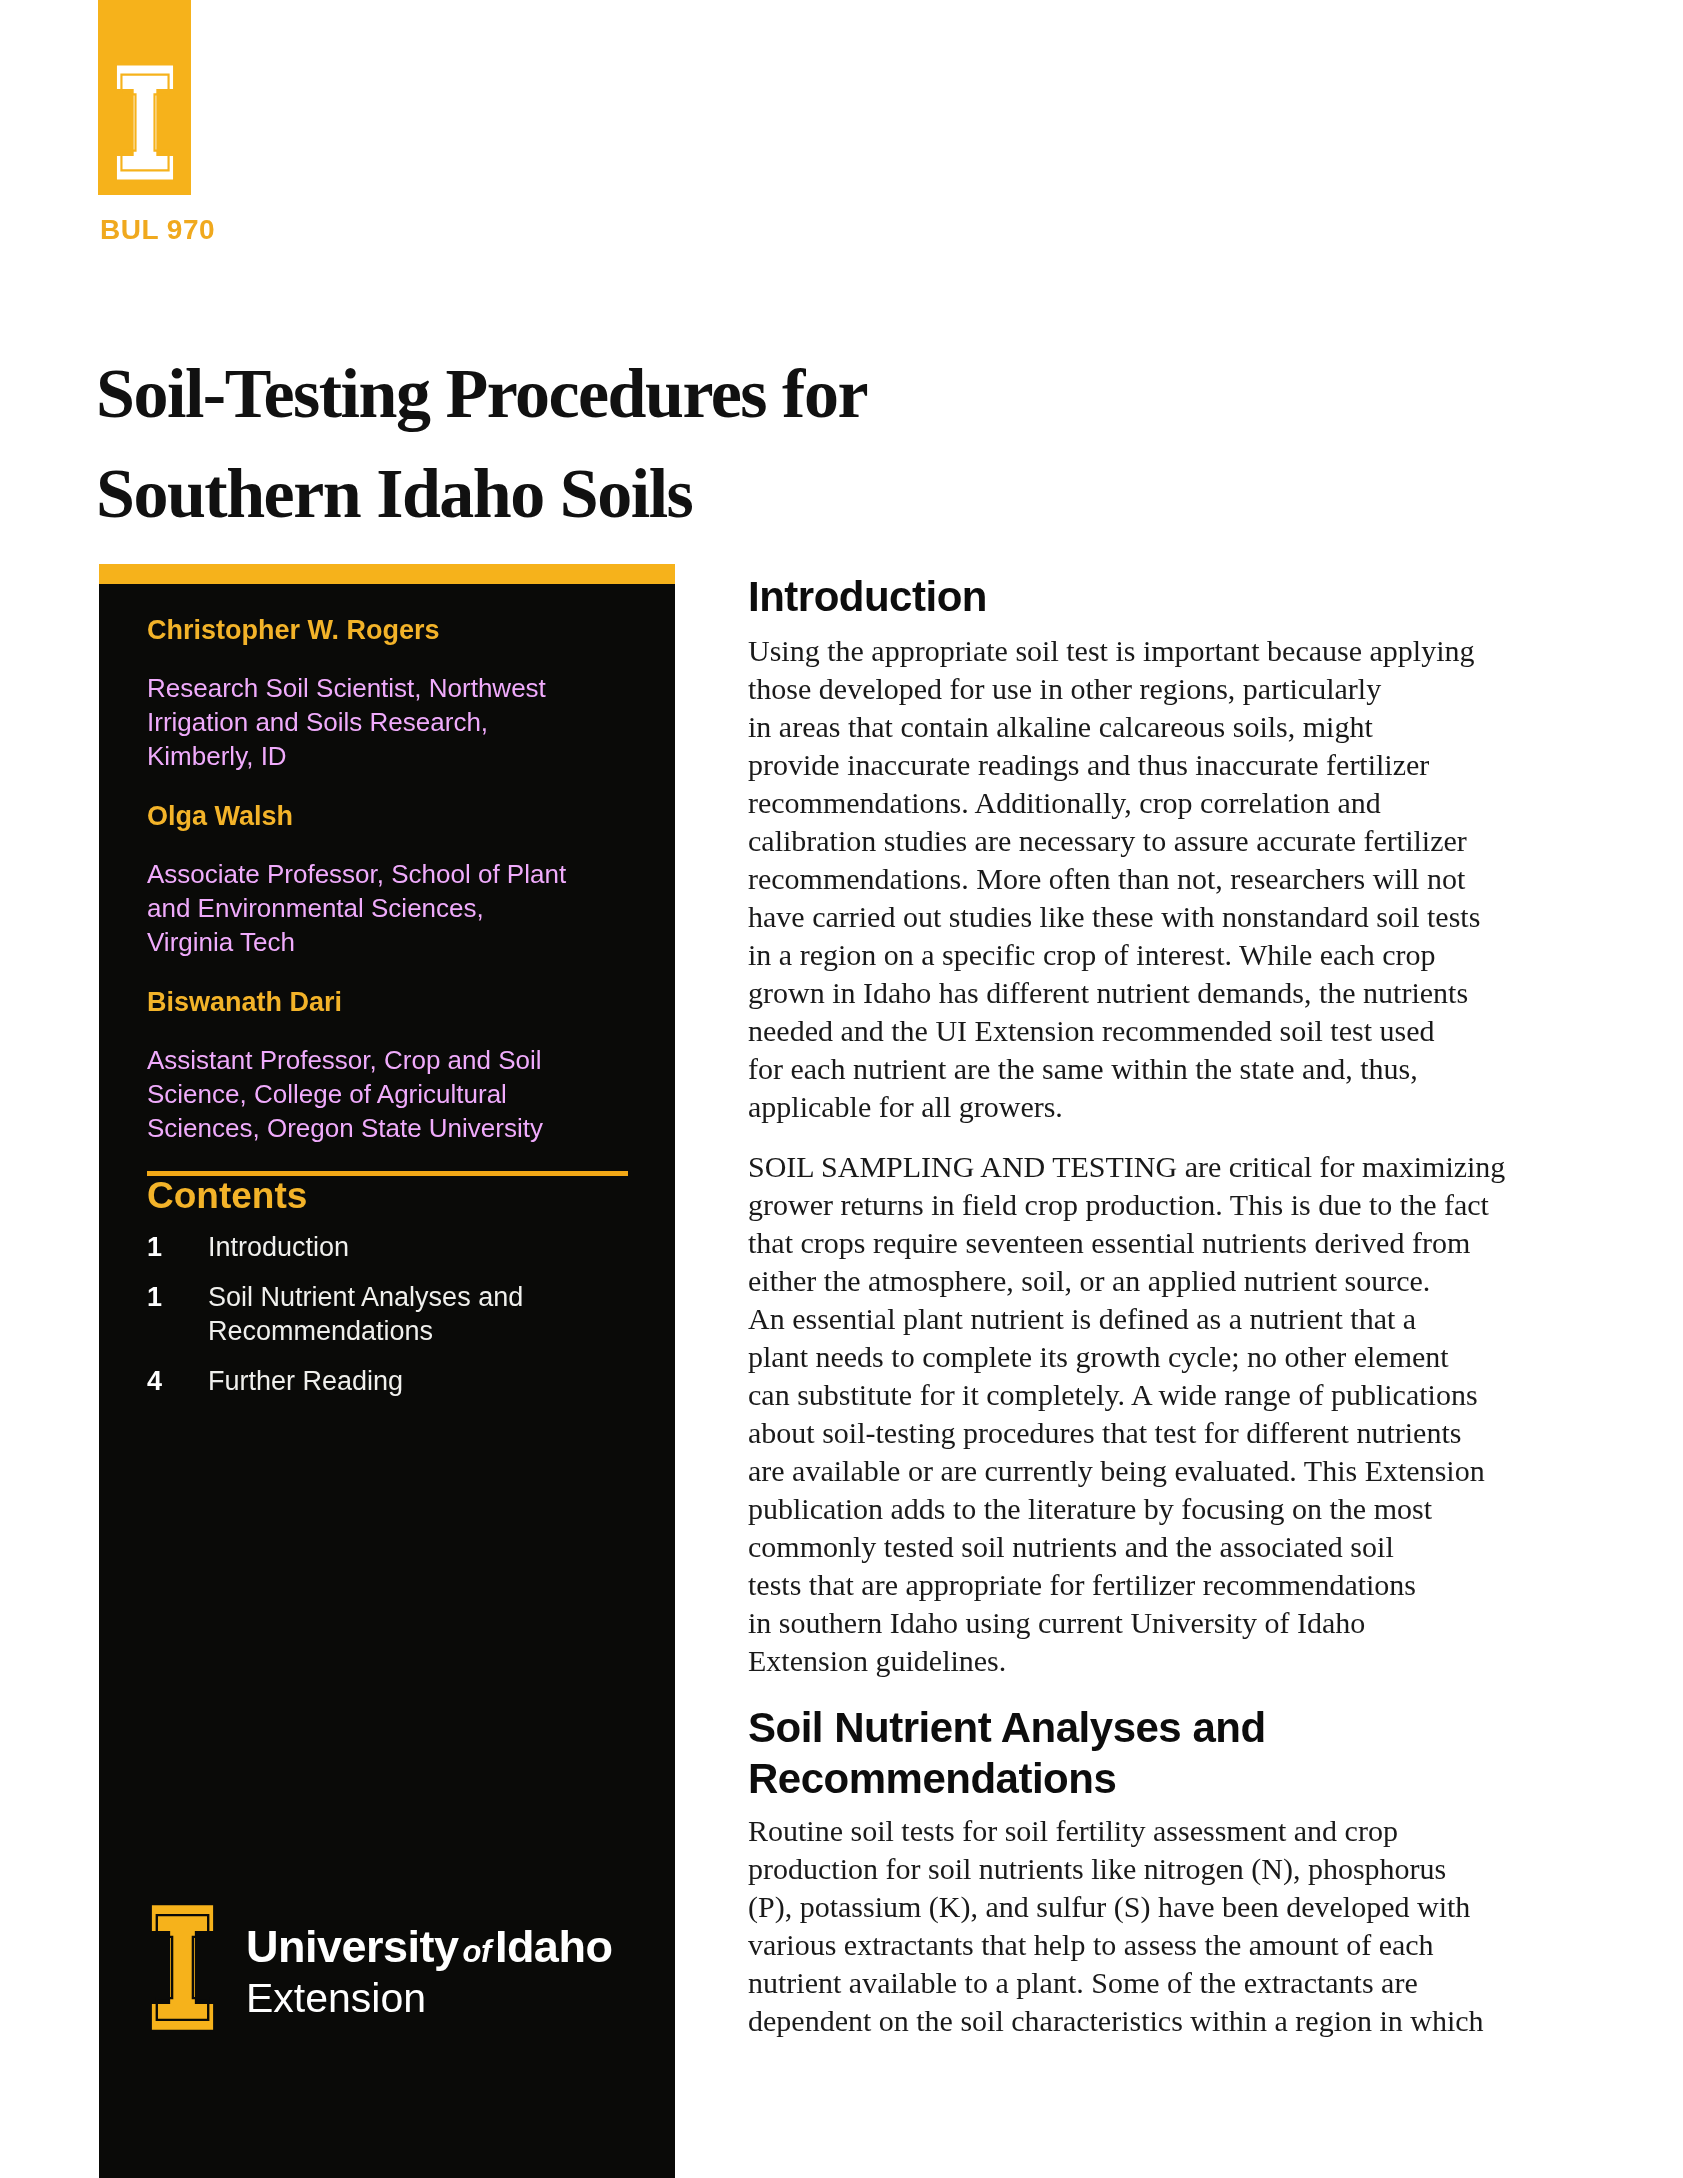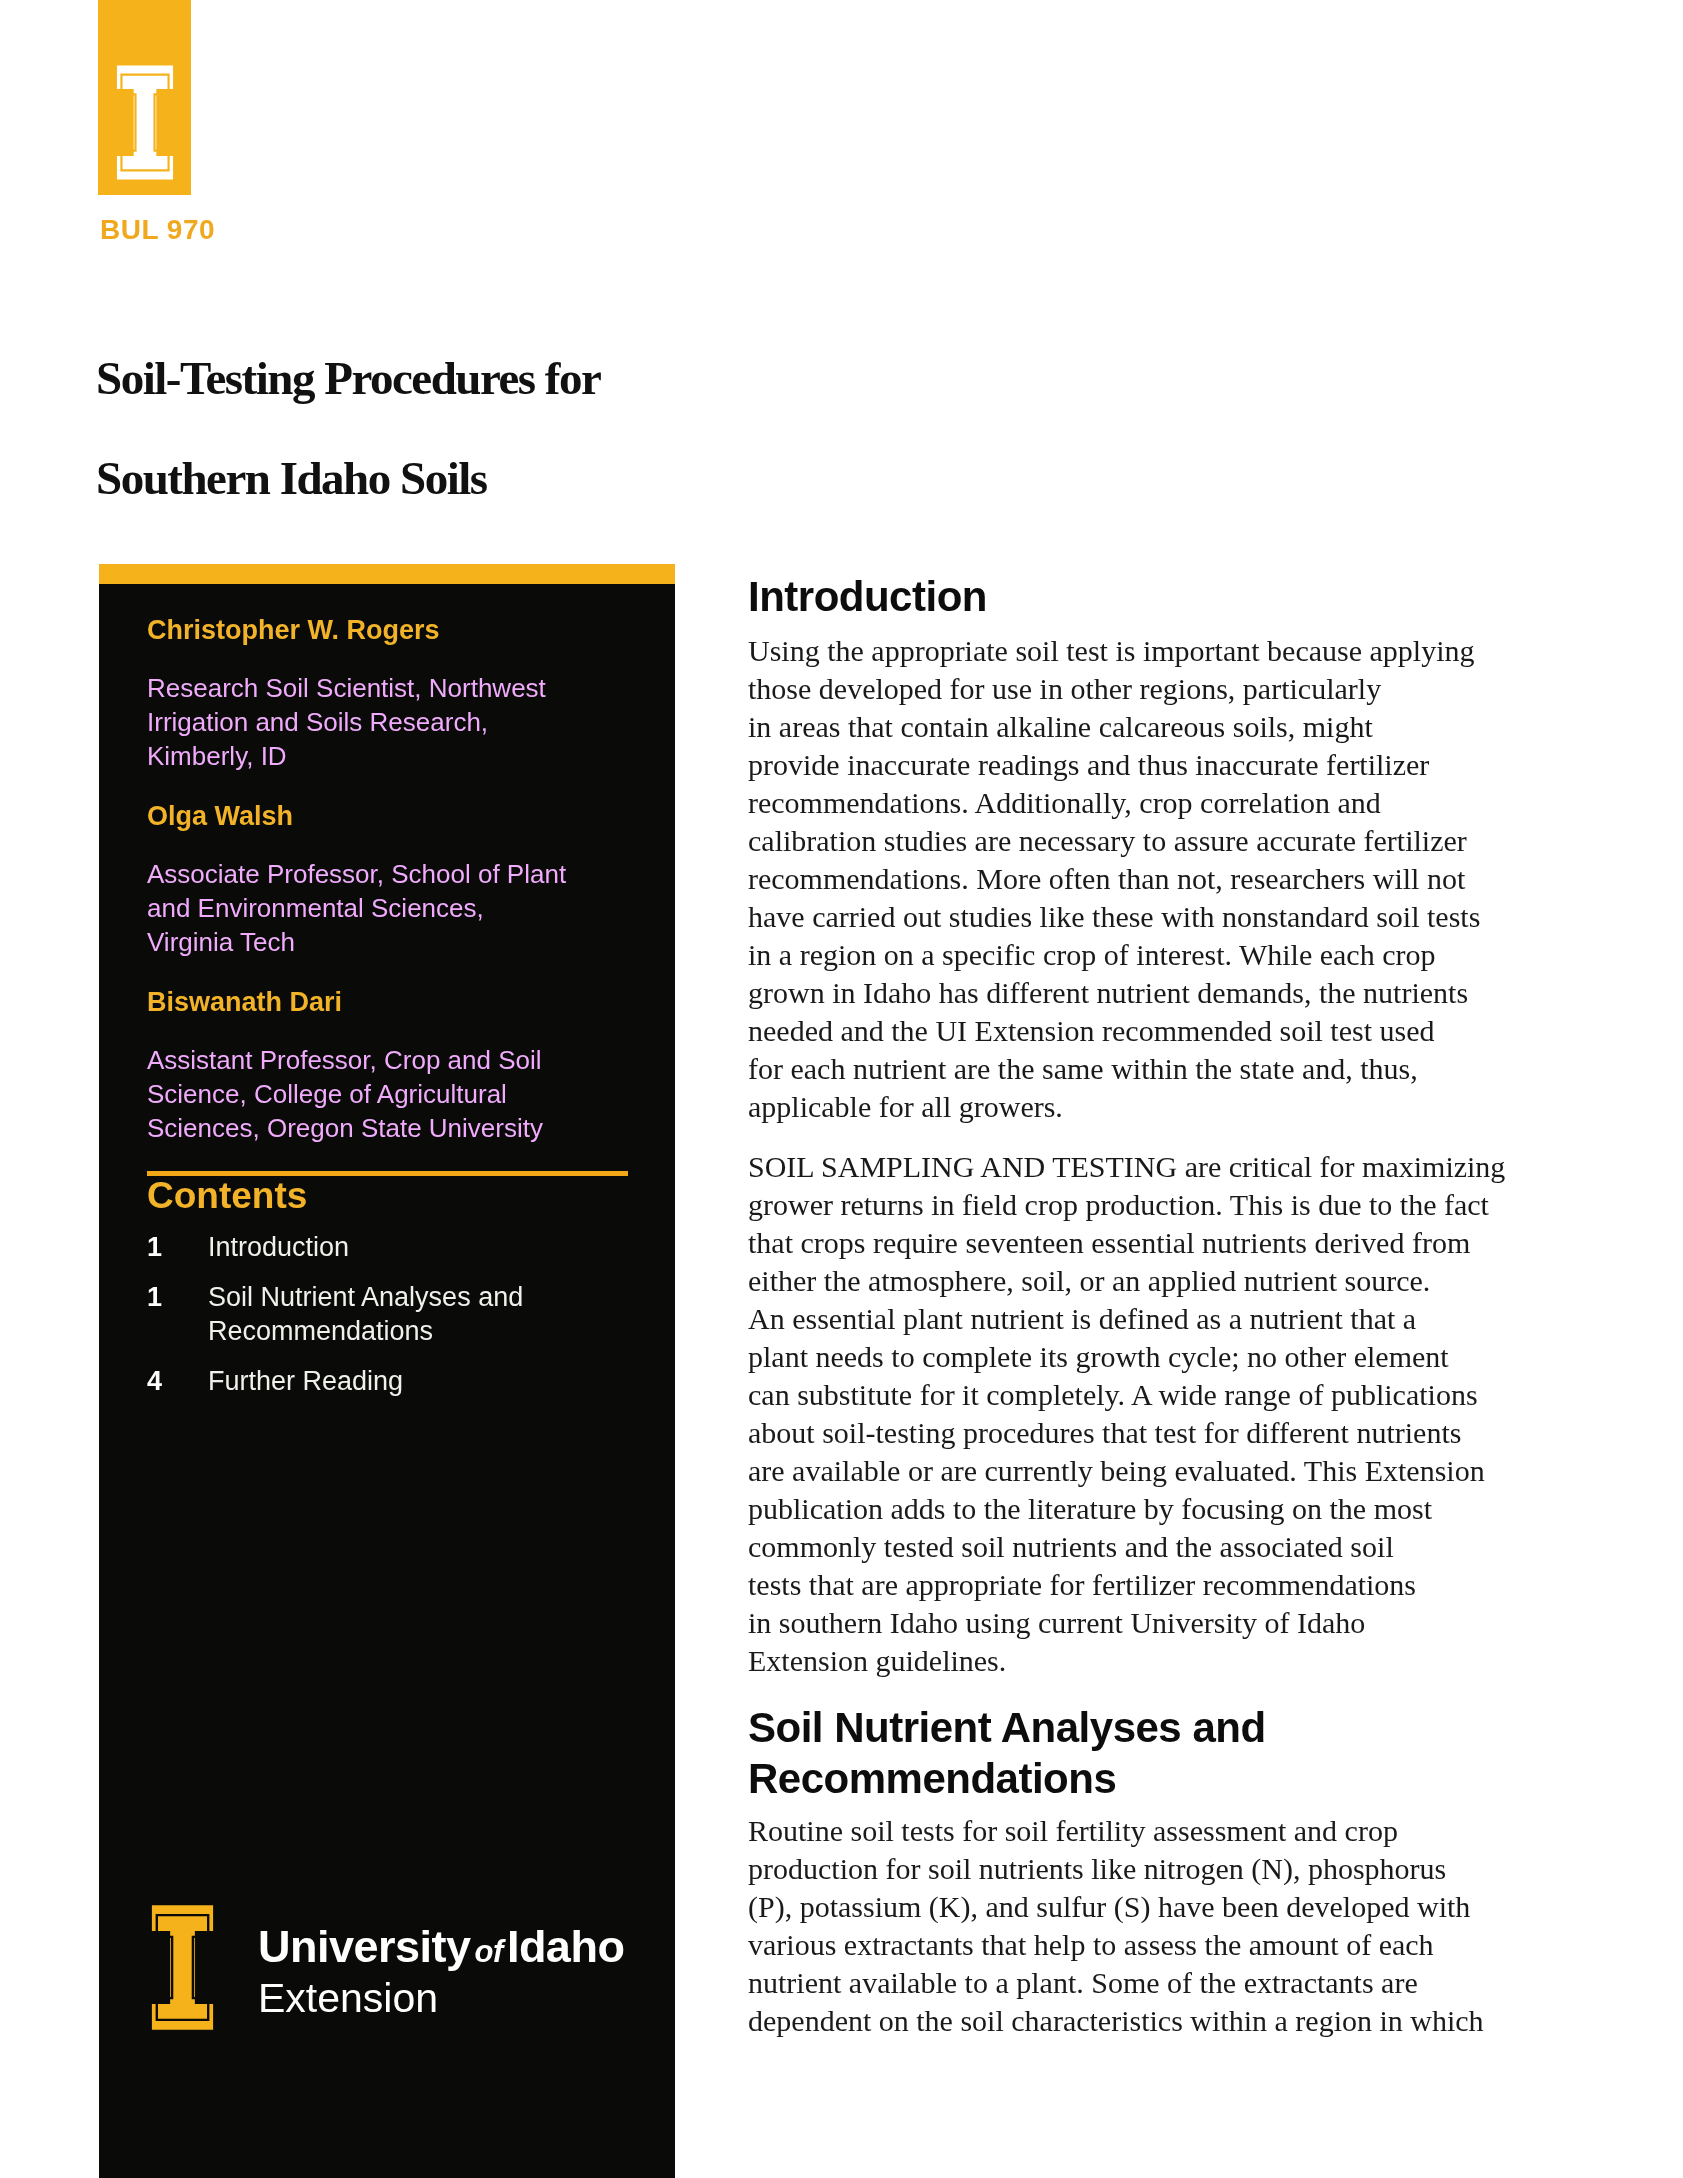--- a/index.html
+++ b/index.html
@@ -17,21 +17,21 @@
   }
   .bul-number {
     position:absolute; left:100px; top:214px;
     font-size:28px; font-weight:bold; color:#F0A91E; letter-spacing:0.5px;
   }
 
   
   .doc-title {
     position:absolute; left:96px; top:297px; width:1089px;
     font-family:"Liberation Serif", serif; font-weight:bold;
-    font-size:47px; line-height:100px; letter-spacing:-1.5px;
+    font-size:70px; line-height:100px; letter-spacing:-1.5px;
     color:#111111; white-space:pre-line;
   }
 
   
   .sidebar {
     position:absolute; left:99px; top:564px; width:576px; height:1614px;
     background:#0A0A08; border-top:20px solid #F6B21B; box-sizing:border-box;
   }
   .sidebar-inner { padding:29px 48px 0; position:relative; }
   .author { margin-bottom:26px; }
@@ -44,21 +44,21 @@
   .sidebar-rule { height:5px; width:481px; background:#F2A816; margin-top:16px; }
   .contents-heading {
     color:#F3B329; font-size:37px; line-height:40px; font-weight:bold; 
   }
   .toc { margin-top:14px; }
   .toc-item { display:flex; margin-bottom:16px; }
   .toc-num { width:61px; flex:0 0 61px; color:#ffffff; font-weight:bold; font-size:27px; line-height:34px; }
   .toc-label { color:#F0F0ED; font-size:27px; line-height:34px; white-space:pre-line; }
 
   
-  .logo-row { position:absolute; left:47px; top:1318px; display:flex; align-items:flex-start;gap:12px; }
+  .logo-row { position:absolute; left:47px; top:1318px; display:flex; align-items:flex-start; }
   .logo-text { margin-left:27px; padding-top:22px; color:#ffffff; }
   .logo-line1 { font-size:45px; font-weight:bold; line-height:46px; letter-spacing:-0.5px; white-space:nowrap; }
   .logo-of { font-style:italic; font-size:31px; margin:0 4px; }
   .logo-line2 { font-size:41px; line-height:46px; font-weight:normal; }
 
   
   .main-col { position:absolute; left:748px; top:571px; width:842px; color:#191919; }
   .section-heading {
     font-family:"Liberation Sans", sans-serif; font-weight:bold;
     font-size:42px; line-height:51px; color:#0D0D0D; letter-spacing:-0.5px;

